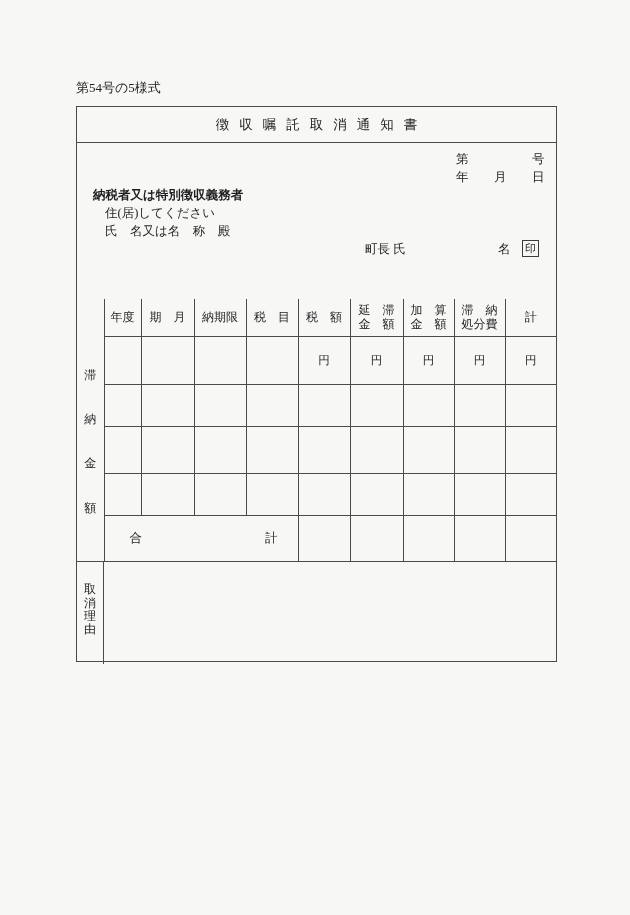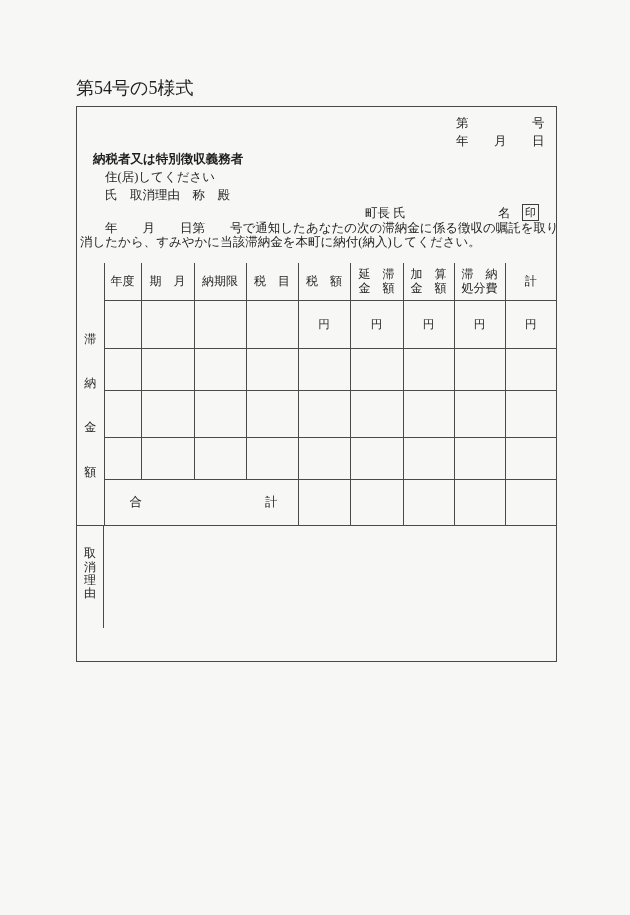--- a/index.html
+++ b/index.html
@@ -7,21 +7,21 @@
     width:630px;height:915px;
     background:#f7f7f6;
     font-family:"Liberation Serif","DejaVu Serif",serif;
     color:#1f1f1f;
     position:relative;
     -webkit-font-smoothing:antialiased;
   }
   .page{position:absolute;inset:0;}
   .form-code{
     position:absolute;left:76px;top:81px;
-    font-size:18px;line-height:14px;
+    font-size:13px;line-height:14px;
   }
   .form-box{
     position:absolute;left:76px;top:106px;
     width:481px;height:556px;
     border:1px solid #4a4a4a;
     box-sizing:border-box;
     background:#f7f7f6;
   }
   
   .title-row{
@@ -102,35 +102,36 @@
 </style>
 </head>
 <body>
 
 <div class="page">
 
   <div class="form-code">第54号の5様式</div>
 
   <div class="form-box">
 
+    <div class="title-row">
+      <span class="ttl">徴収嘱託取消通知書</span>
+    </div>
 
     <div class="info-area">
       <span class="abs p-docno-pre">第</span>
       <span class="abs p-docno-suf">号</span>
       <span class="abs p-year">年</span>
       <span class="abs p-month">月</span>
       <span class="abs p-day">日</span>
       <span class="abs p-addr1">納税者又は特別徴収義務者</span>
       <span class="abs p-addr2">住(居)してください</span>
-      <span class="abs p-addr3">氏　取消理由　称　殿</span>
+      <span class="abs p-addr3">氏　名又は名　称　殿</span>
       <span class="abs p-mayor">町長 氏</span>
       <span class="abs p-namesuf">名</span>
       <span class="abs p-seal"><span class="seal-box">印</span></span>
-      <div class="abs p-body">　　年　　月　　日第　　号で通知したあなたの次の滞納金に係る徴収の嘱託を取り
-消したから、すみやかに当該滞納金を本町に納付(納入)してください。</div>
     </div>
 
     <table class="grid">
       <colgroup>
         <col style="width:27px">
           <col style="width:37px">
           <col style="width:53px">
         <col style="width:52px">
           <col style="width:52px">
           <col style="width:52px">

